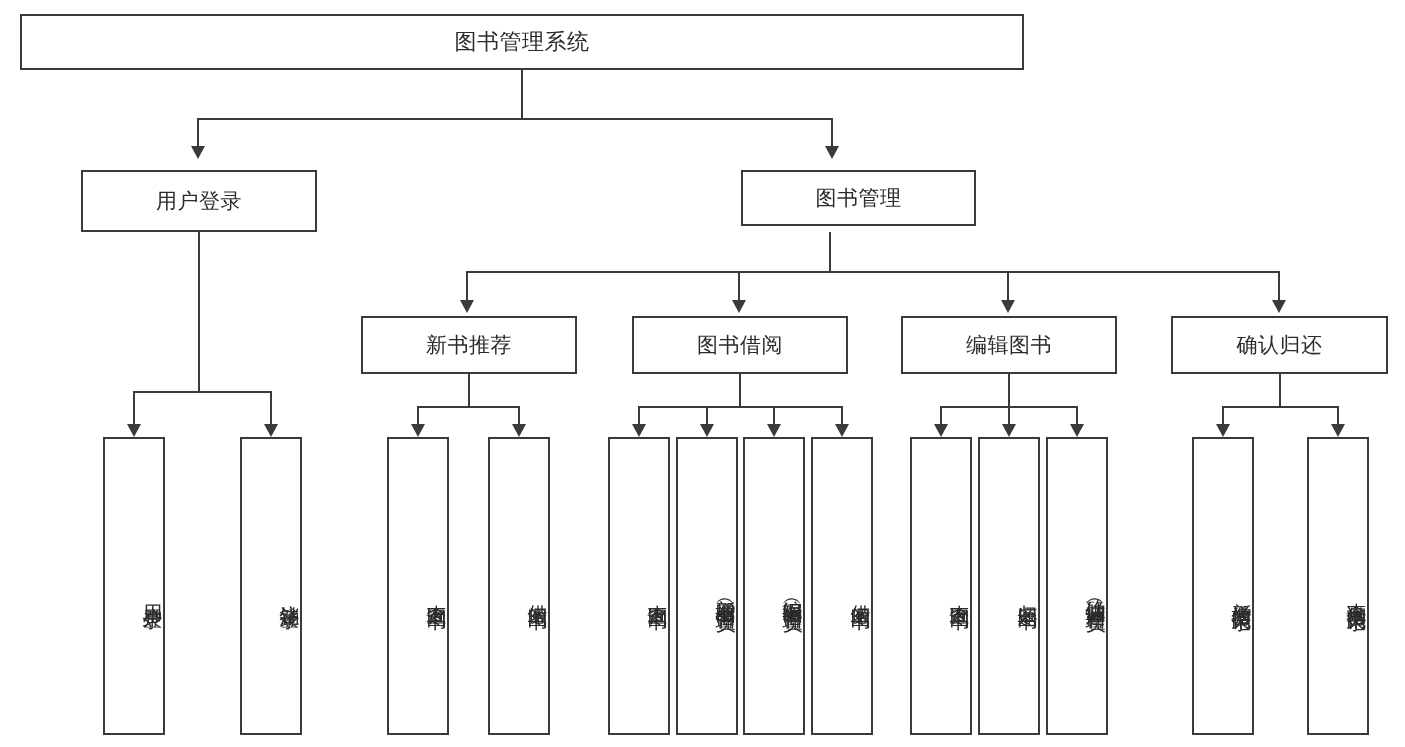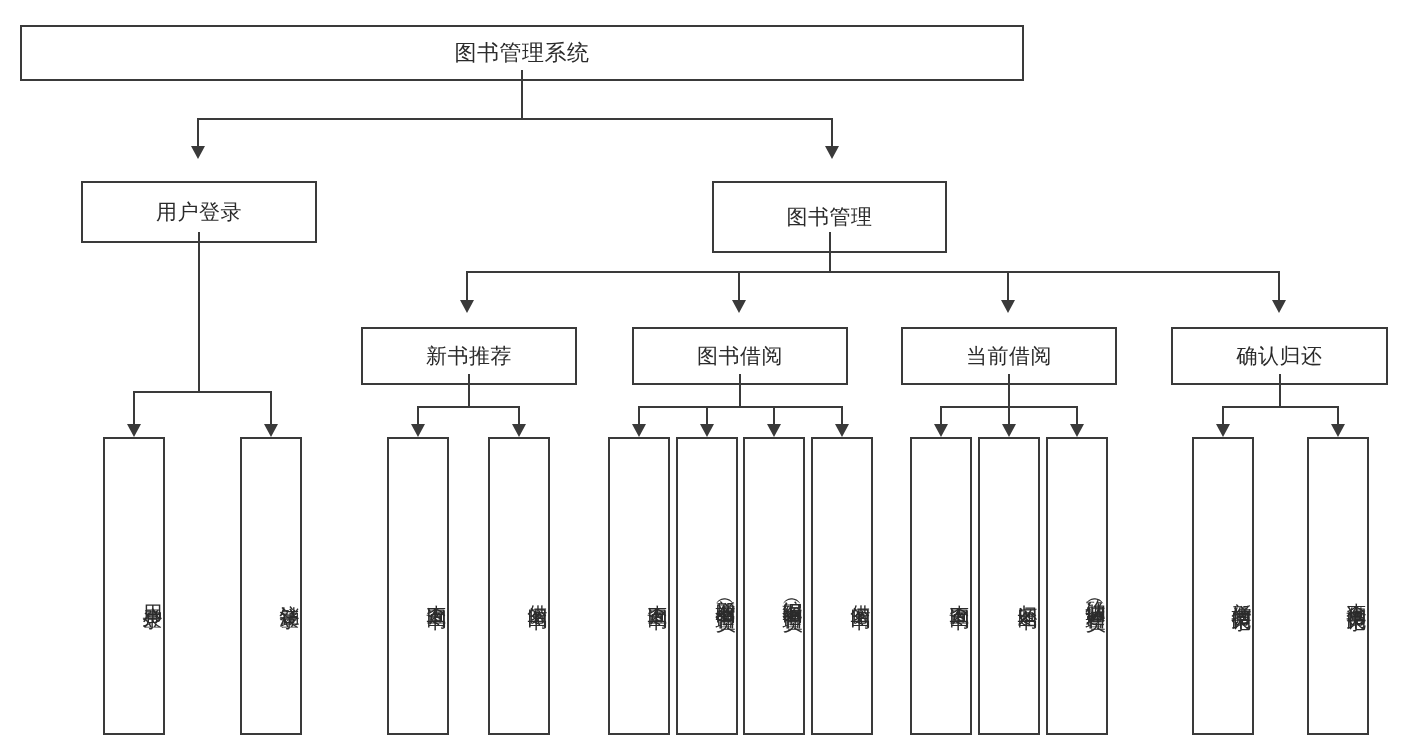--- a/index.html
+++ b/index.html
@@ -23,21 +23,20 @@
     border:2px solid #3a3a3a;
     display:flex;
     align-items:center;
     justify-content:center;
     color:#2b2b2b;
     letter-spacing:0.5px;
   }
   .node.h{               
     font-size:21px;
     white-space:nowrap;
-    margin-top:11px;
   }
   .node.root{font-size:22px;}
   .node.v{               
     font-size:20px;
     writing-mode:vertical-rl;
     text-orientation:upright;
     align-items:flex-start;
     justify-content:center;
     padding-top:14px;
     line-height:1.08;
@@ -87,21 +86,21 @@
   <div class="ln h" style="left:197px;top:118px;width:636px;"></div>
   <div class="ln v" style="left:197px;top:118px;height:28px;"></div>
   <div class="ln v" style="left:831px;top:118px;height:28px;"></div>
   <div class="arrow" style="left:191px;top:146px;"></div>
   <div class="arrow" style="left:825px;top:146px;"></div>
 
   <div class="node h" style="left:81px;top:170px;width:236px;height:62px;">
     <span>用户登录</span>
   </div>
 
-  <div class="node h" style="left:712px;top:170px;width:235px;height:72px;">
+  <div class="node h" style="left:741px;top:170px;width:235px;height:56px;">
     <span>图书管理</span>
   </div>
 
   <div class="ln v" style="left:198px;top:232px;height:159px;"></div>
   <div class="ln h" style="left:133px;top:391px;width:137px;"></div>
   <div class="ln v" style="left:133px;top:391px;height:33px;"></div>
   <div class="ln v" style="left:270px;top:391px;height:33px;"></div>
   <div class="arrow" style="left:127px;top:424px;"></div>
   <div class="arrow" style="left:264px;top:424px;"></div>
 
@@ -116,21 +115,21 @@
   <div class="arrow" style="left:1001px;top:300px;"></div>
   <div class="arrow" style="left:1272px;top:300px;"></div>
 
   <div class="node h" style="left:632px;top:316px;width:216px;height:58px;">
     <span>图书借阅</span>
   </div>
   <div class="node h" style="left:361px;top:316px;width:216px;height:58px;">
     <span>新书推荐</span>
   </div>
   <div class="node h" style="left:901px;top:316px;width:216px;height:58px;">
-    <span>当前借阅</span>
+    <span>编辑图书</span>
   </div>
   <div class="node h" style="left:1171px;top:316px;width:217px;height:58px;">
     <span>确认归还</span>
   </div>
 
   <div class="ln v" style="left:468px;top:374px;height:32px;"></div>
   <div class="ln h" style="left:417px;top:406px;width:103px;"></div>
   <div class="ln v" style="left:417px;top:406px;height:18px;"></div>
   <div class="ln v" style="left:518px;top:406px;height:18px;"></div>
   <div class="arrow" style="left:411px;top:424px;"></div>

